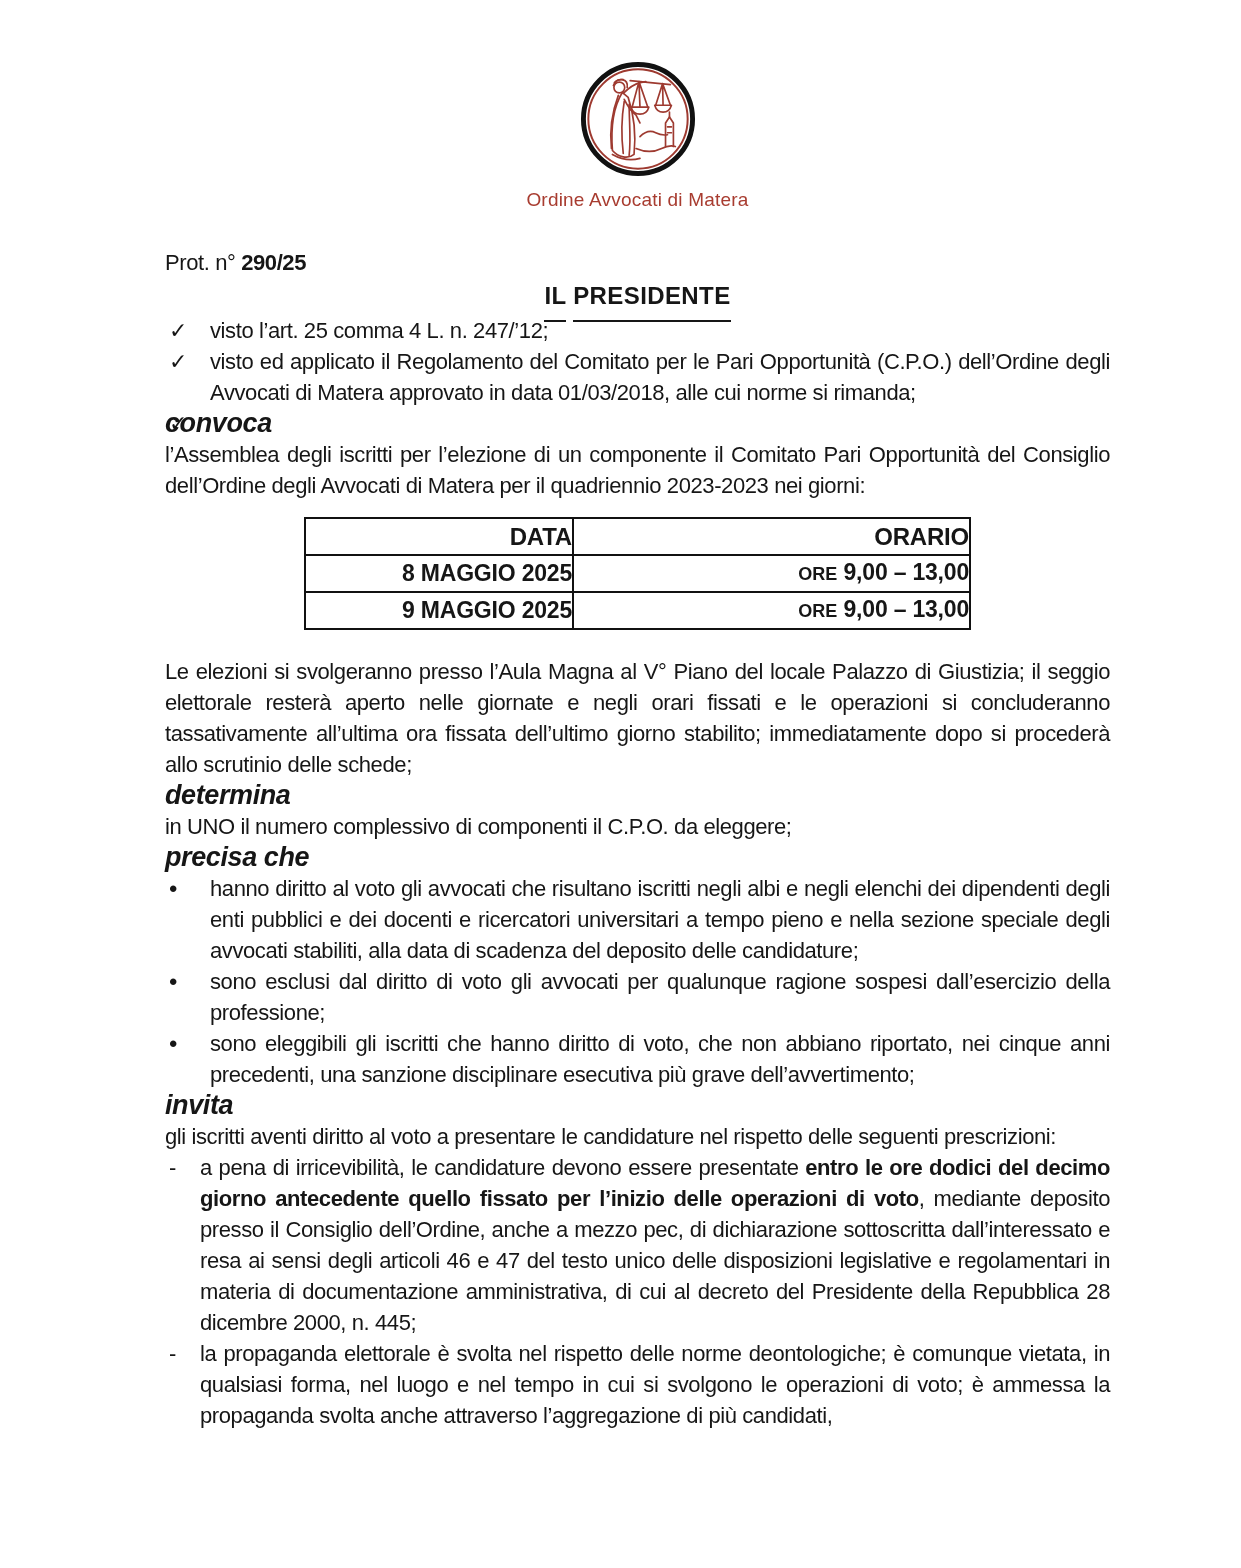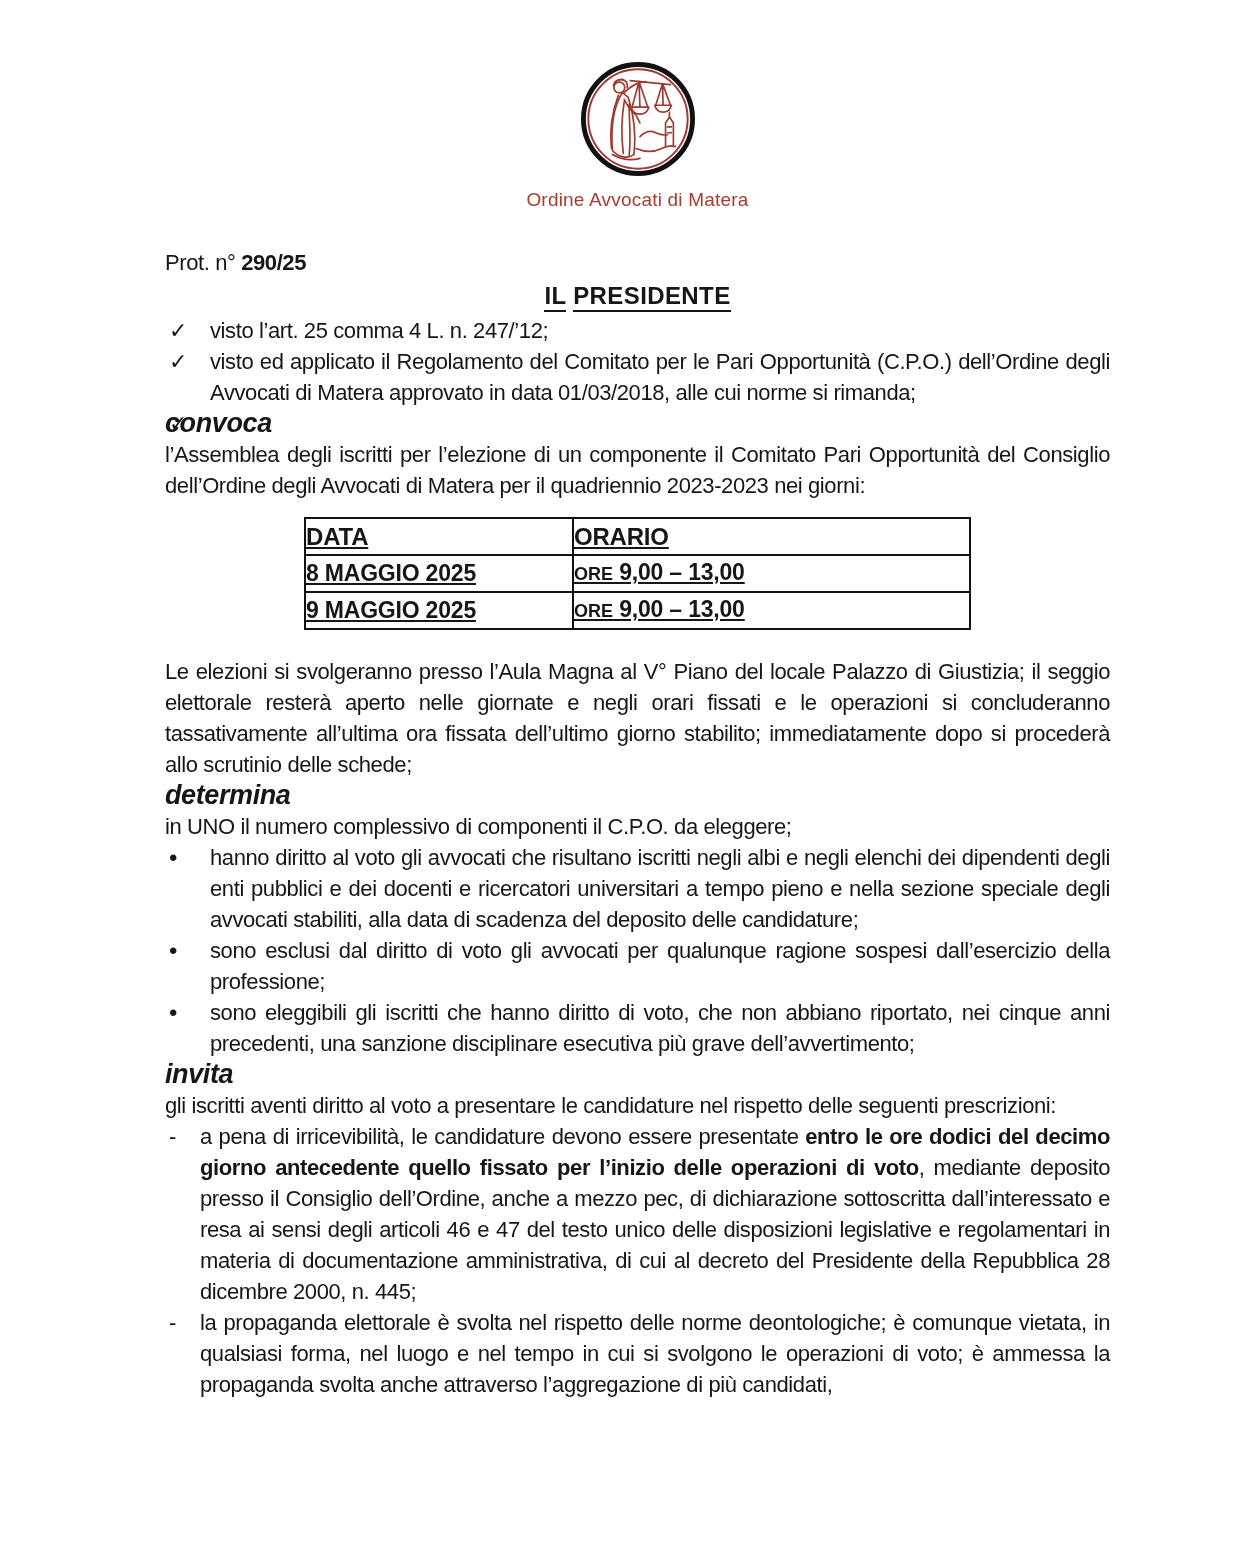--- a/index.html
+++ b/index.html
@@ -39,21 +39,21 @@
 
   .doc-title {
     text-align: center;
     font-size: 24px;
     font-weight: bold;
     letter-spacing: 0.4px;
     margin: 2px 0 4px 0;
   }
   .doc-title .uw {
     border-bottom: 2.5px solid #161616;
-    padding-bottom: 1px;
+    padding-bottom: 11px;
   }
 
   .sub-heading {
     text-align: left;
     font-weight: bold;
     font-style: italic;
     font-size: 27px;
   }
 
   p.just { text-align: justify; }
@@ -79,25 +79,24 @@
 
   
   table.sched {
     border-collapse: collapse;
     margin: 16px auto 26px auto;
     width: 665px;
     table-layout: fixed;
   }
   table.sched th, table.sched td {
     border: 2.5px solid #111;
-    text-align: left;
+    text-align: right;
     vertical-align: middle;
     font-weight: bold;
     letter-spacing: -0.2px;
-    text-decoration: underline;
   }
   table.sched col.c1 { width: 268px; }
   table.sched col.c2 { width: 397px; }
   table.sched th { height: 37px; font-size: 24px; }
   table.sched td { height: 37px; font-size: 23px; }
   table.sched .sc { font-size: 18px; letter-spacing: 0; }
 </style>
 </head>
 <body>
 
@@ -178,20 +177,21 @@
           <td><span class="sc">ORE</span><span> 9,00 – 13,00</span></td>
         </tr>
       </tbody>
     </table>
 
     <p class="just">Le elezioni si svolgeranno presso l’Aula Magna al V° Piano del locale Palazzo di Giustizia; il seggio elettorale resterà aperto nelle giornate e negli orari fissati e le operazioni si concluderanno tassativamente all’ultima ora fissata dell’ultimo giorno stabilito; immediatamente dopo si procederà allo scrutinio delle schede;</p>
 
     <h2 class="sub-heading">determina</h2>
     <p>in UNO il numero complessivo di componenti il C.P.O. da eleggere;</p>
 
+    <h2 class="sub-heading">precisa che</h2>
     <ul class="hlist dot">
       <li><span class="mk">•</span><span>hanno diritto al voto gli avvocati che risultano iscritti negli albi e negli elenchi dei dipendenti degli enti pubblici e dei docenti e ricercatori universitari a tempo pieno e nella sezione speciale degli avvocati stabiliti, alla data di scadenza del deposito delle candidature;</span></li>
       <li><span class="mk">•</span><span>sono esclusi dal diritto di voto gli avvocati per qualunque ragione sospesi dall’esercizio della professione;</span></li>
       <li><span class="mk">•</span><span>sono eleggibili gli iscritti che hanno diritto di voto, che non abbiano riportato, nei cinque anni precedenti, una sanzione disciplinare esecutiva più grave dell’avvertimento;</span></li>
     </ul>
 
     <h2 class="sub-heading">invita</h2>
     <p class="just">gli iscritti aventi diritto al voto a presentare le candidature nel rispetto delle seguenti prescrizioni:</p>
 
     <ul class="hlist dash">

